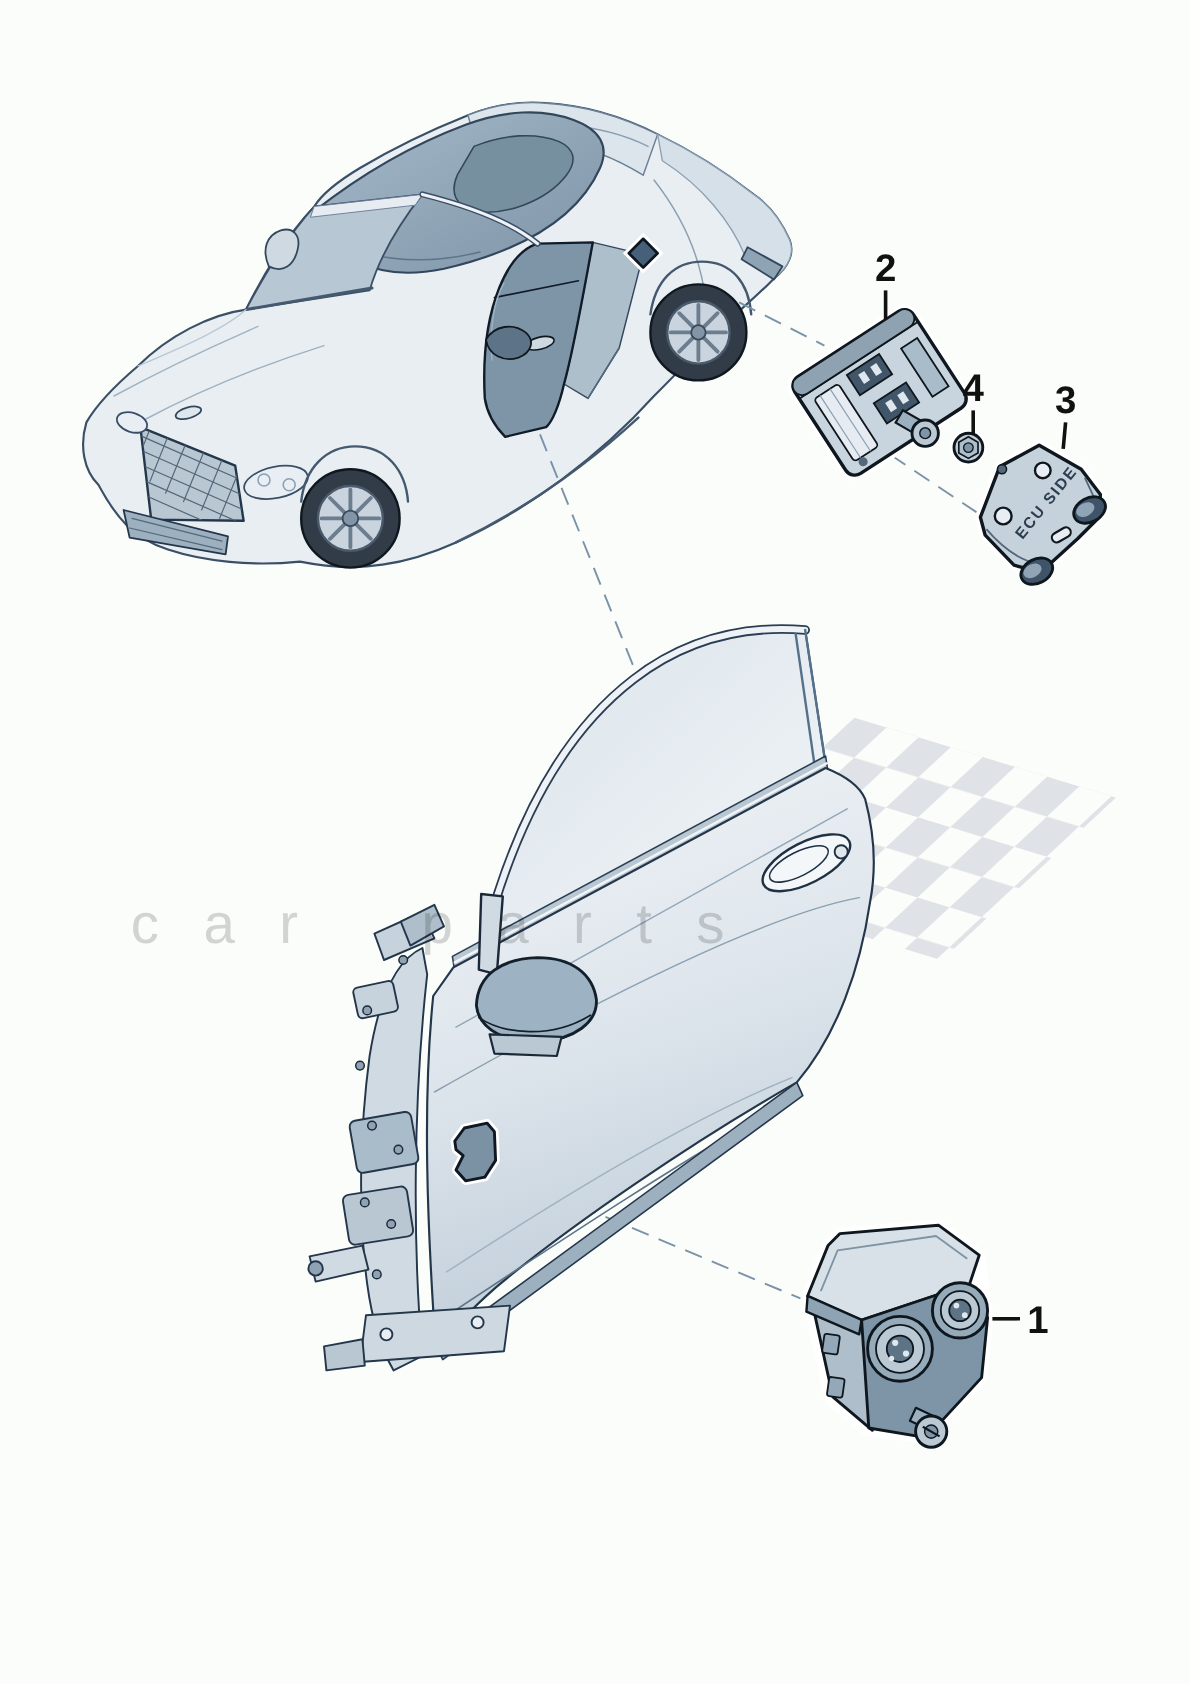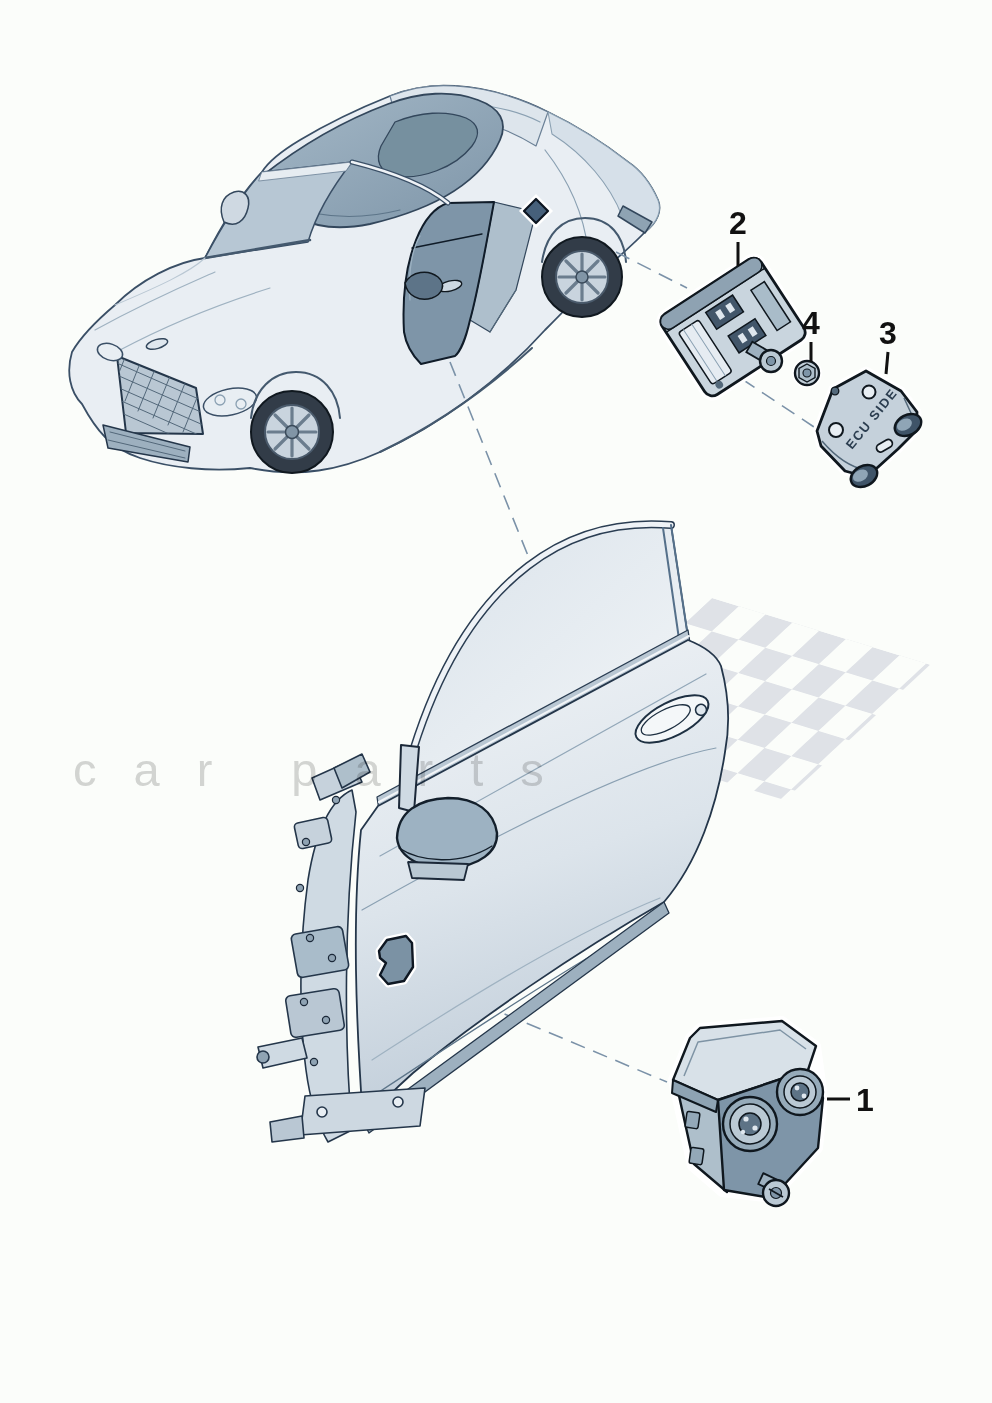--- a/index.html
+++ b/index.html
@@ -17,22 +17,22 @@
     font-size:134px;font-weight:bold;letter-spacing:-3px;line-height:1;
     color:#f6c8c8;mix-blend-mode:multiply;white-space:nowrap;
     user-select:none;pointer-events:none;
   }
   .wm-sub{
     position:absolute;left:73px;top:746px;
     font-size:47px;font-weight:400;line-height:1;
     color:#d6d6d6;mix-blend-mode:multiply;white-space:nowrap;
     display:flex;user-select:none;pointer-events:none;
   }
-  .wm-sub span{letter-spacing:37px;}
-  .wm-sub .wm-word2{margin-left:42px;}
+  .wm-sub span{letter-spacing:37px;margin-left:36px;}
+  .wm-sub .wm-word2{margin-left:66px;}
 </style>
 </head>
 <body>
 
 <div class="canvas">
 
 <svg width="992" height="1403" viewBox="0 0 992 1403">
   <defs>
     <linearGradient id="doorGrad" x1="0" y1="0" x2="0.25" y2="1">
       <stop offset="0" stop-color="#f1f4f7"></stop>

